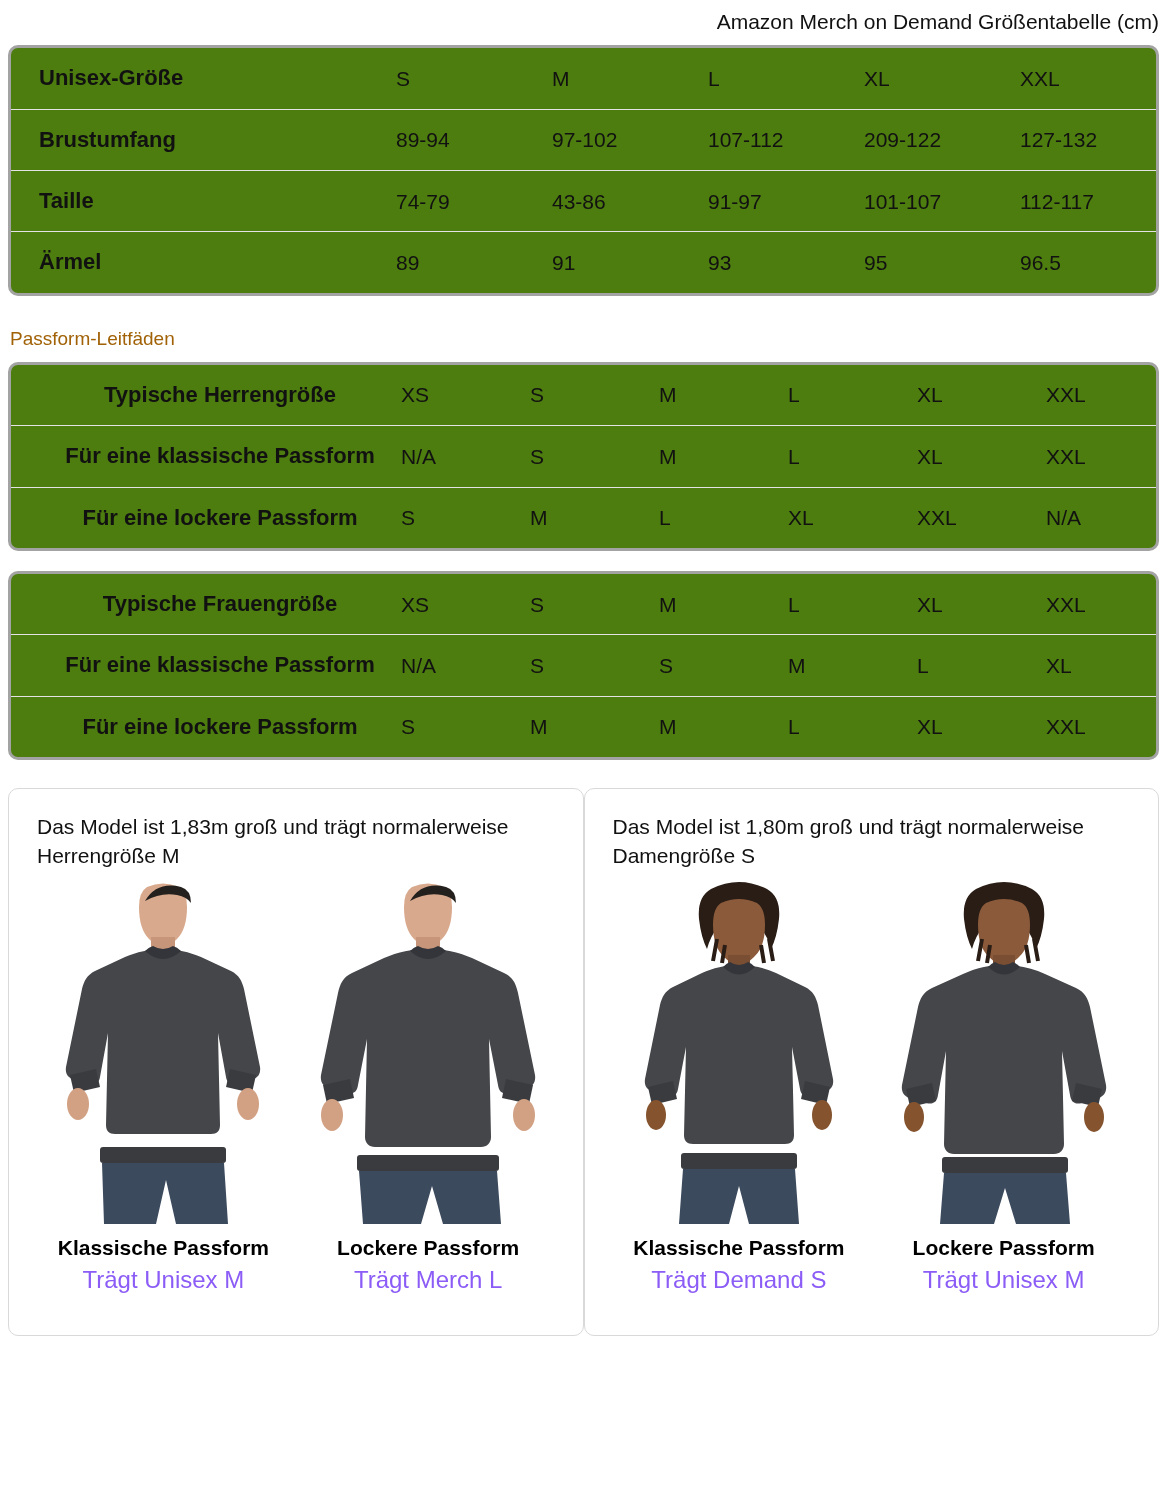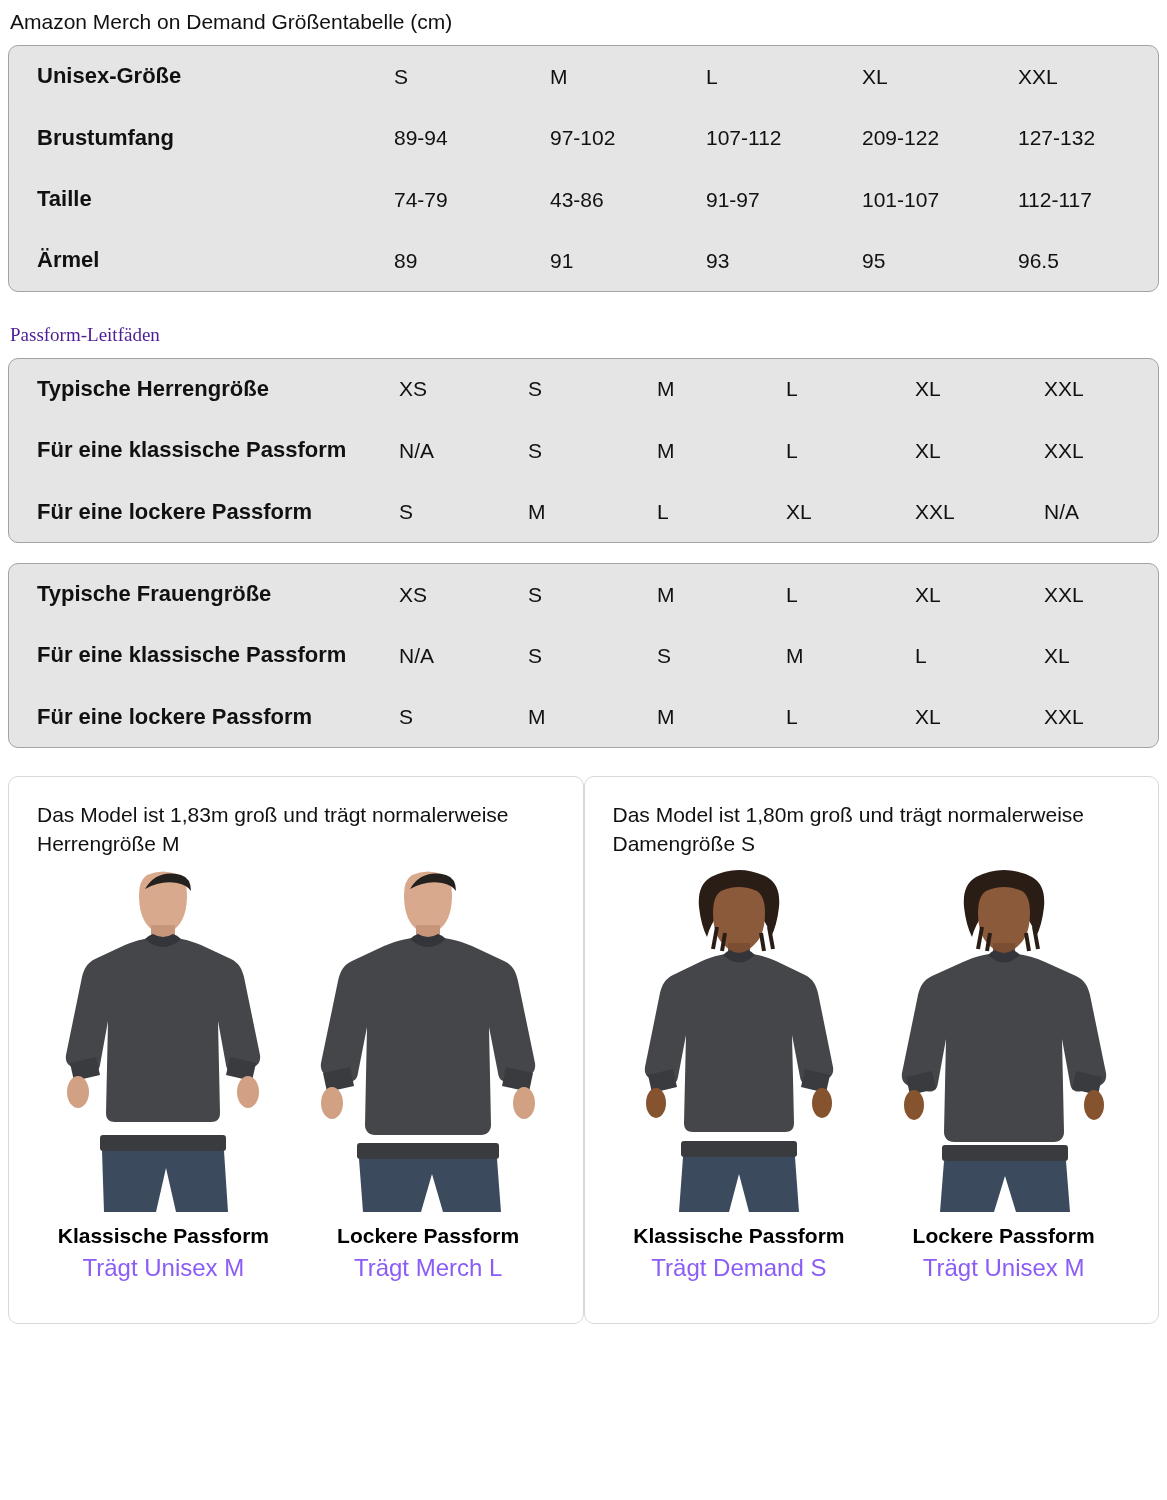--- a/index.html
+++ b/index.html
@@ -21,27 +21,28 @@
     padding: 4px 8px 0 8px;
     position: relative;
   }
 
   .page-title {
     font-size: 21px;
     color: #111;
     line-height: 1.3;
     margin: 4px 0 10px 2px;
     font-weight: 400;
+    text-align: right;
   }
 
   .card {
-    border: 1px solid #a3a3a3;
+    border: 3px solid #a3a3a3;
     border-radius: 10px;
     overflow: hidden;
-    background: #e5e5e5;
+    background: #4d7c0f;
   }
 
   table.sizetable {
     width: 100%;
     border-collapse: collapse;
     table-layout: fixed;
   }
   table.sizetable tr + tr td {
     border-top: 1px solid #e3e3e3;
   }
@@ -55,33 +56,32 @@
     font-weight: bold;
     padding-left: 28px;
     font-size: 22px;
   }
 
   
   .tbl-measure td.label { width: 385px; }
   .tbl-measure td.val { width: 156px; }
 
   
-  .tbl-fit td.label { width: 390px; }
+  .tbl-fit td.label { width: 390px; text-align: center; }
   .tbl-fit td.val { width: 129px; }
 
   .note {
     font-size: 19px;
     color: #111;
     margin: 14px 0 0 2px;
   }
   .section-label {
     font-size: 19px;
-    color: #4c1d95;
+    color: #a16207;
     margin: 32px 0 12px 2px;
-    font-family: Liberation Serif, serif;
   }
   .spacer-18 { height: 20px; }
 
   
   .models {
     display: flex;
     margin-top: 28px;
   }
   .model-card {
     flex: 1 1 0;

